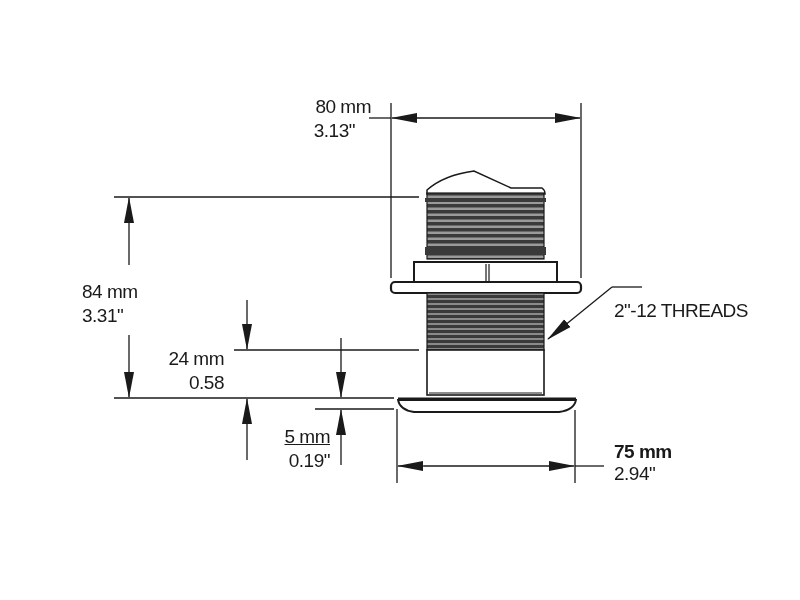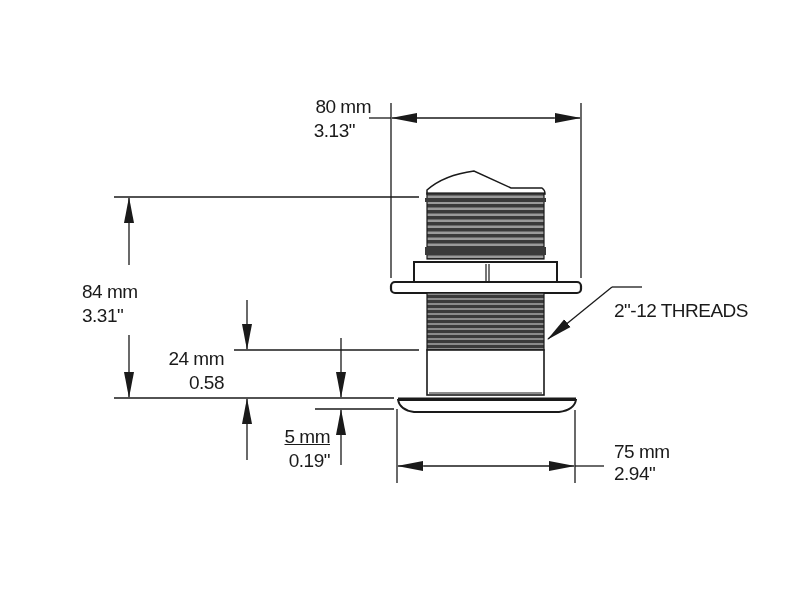--- a/index.html
+++ b/index.html
@@ -101,17 +101,17 @@
 
   <div class="lbl" style="left:68px; top:281px;text-align:right;">84 mm</div>
   <div class="lbl" style="left:68px; top:305px;">3.31"</div>
 
   <div class="lbl right" style="left:130px; top:348px; width:80px;">24 mm</div>
   <div class="lbl right" style="left:130px; top:372px; width:80px;">0.58</div>
 
   <div class="lbl right" style="left:236px; top:426px; width:80px;text-decoration:underline;">5 mm</div>
   <div class="lbl right" style="left:236px; top:450px; width:80px;">0.19"</div>
 
-  <div class="lbl" style="left:600px; top:441px;">75 mm</div>
+  <div class="lbl" style="left:600px; top:441px;font-weight:bold;">75 mm</div>
   <div class="lbl" style="left:600px; top:463px;">2.94"</div>
 
   <div class="lbl" style="left:600px; top:300px;">2"-12 THREADS</div>
 </div>
 
 </body></html>

